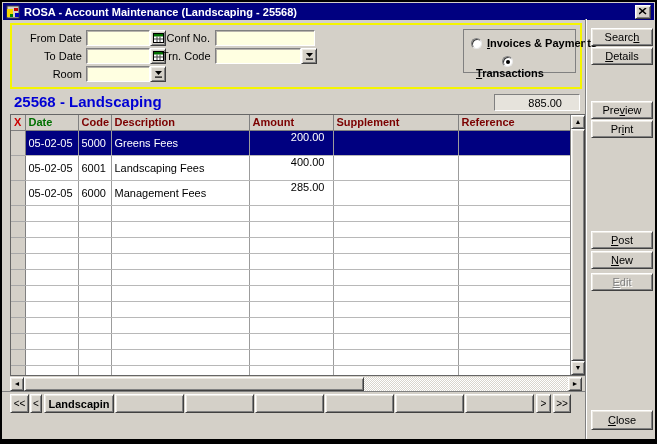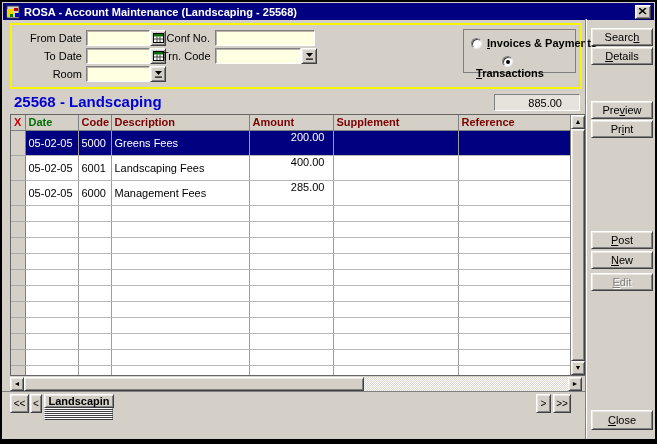--- a/index.html
+++ b/index.html
@@ -50,21 +50,21 @@
   .vthumb { position:absolute; left:0; top:14px; width:14px; height:232px; }
 
   .hscroll { position:absolute; left:8px; top:375px; width:572px; height:14px; background: conic-gradient(#fff 25%, #d9d5cd 25% 50%, #fff 50% 75%, #d9d5cd 75%) 0 0/2px 2px; }
   .hscroll .sb-btn { position:absolute; top:0; width:14px; height:14px; }
   .hscroll .left { left:0; }
   .hscroll .right { right:0; }
   .hthumb { position:absolute; left:14px; top:0; width:340px; height:14px; }
 
   .tabstrip { position:absolute; left:0; top:389px; width:584px; height:23px; border-top:1px solid #808080; }
   .tab-nav { position:absolute; top:2px; height:19px; font-size:10px; }
-  .tabs { position:absolute; left:42px; top:2px; height:25px; display:flex;flex-direction:column; }
+  .tabs { position:absolute; left:42px; top:2px; height:25px; display:flex; }
   .tab { width:69px; height:19px; margin-right:1px; font-weight:bold; }
   .tab.tab-active { width:70px; }
 
   .divider { position:absolute; left:583px; top:17px; width:2px; bottom:0; border-left:1px solid #808080; border-right:1px solid #fff; }
   .side-btn { position:absolute; left:589px; width:62px; height:18px; }
 
   svg { display:block; }
 </style>
 </head>
 <body>

